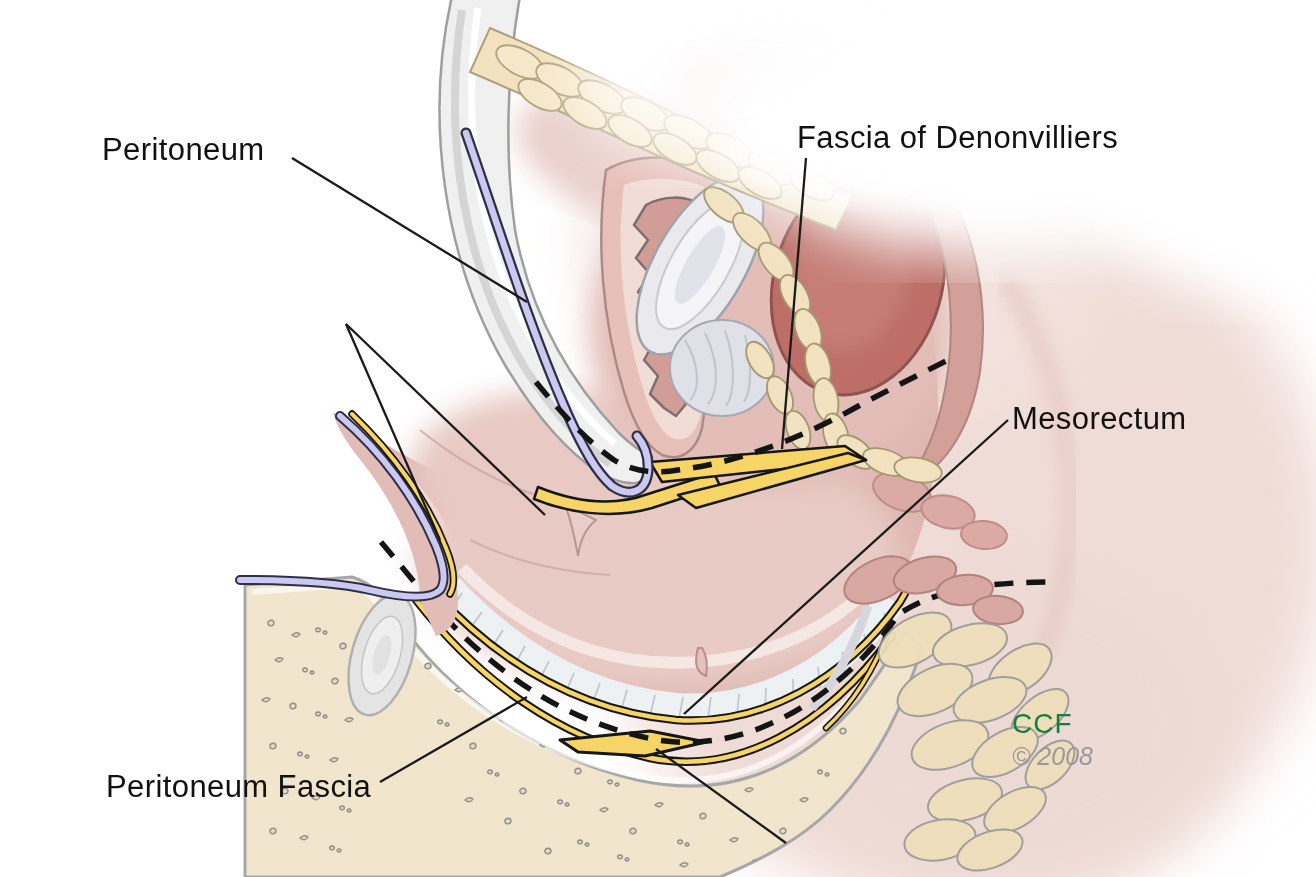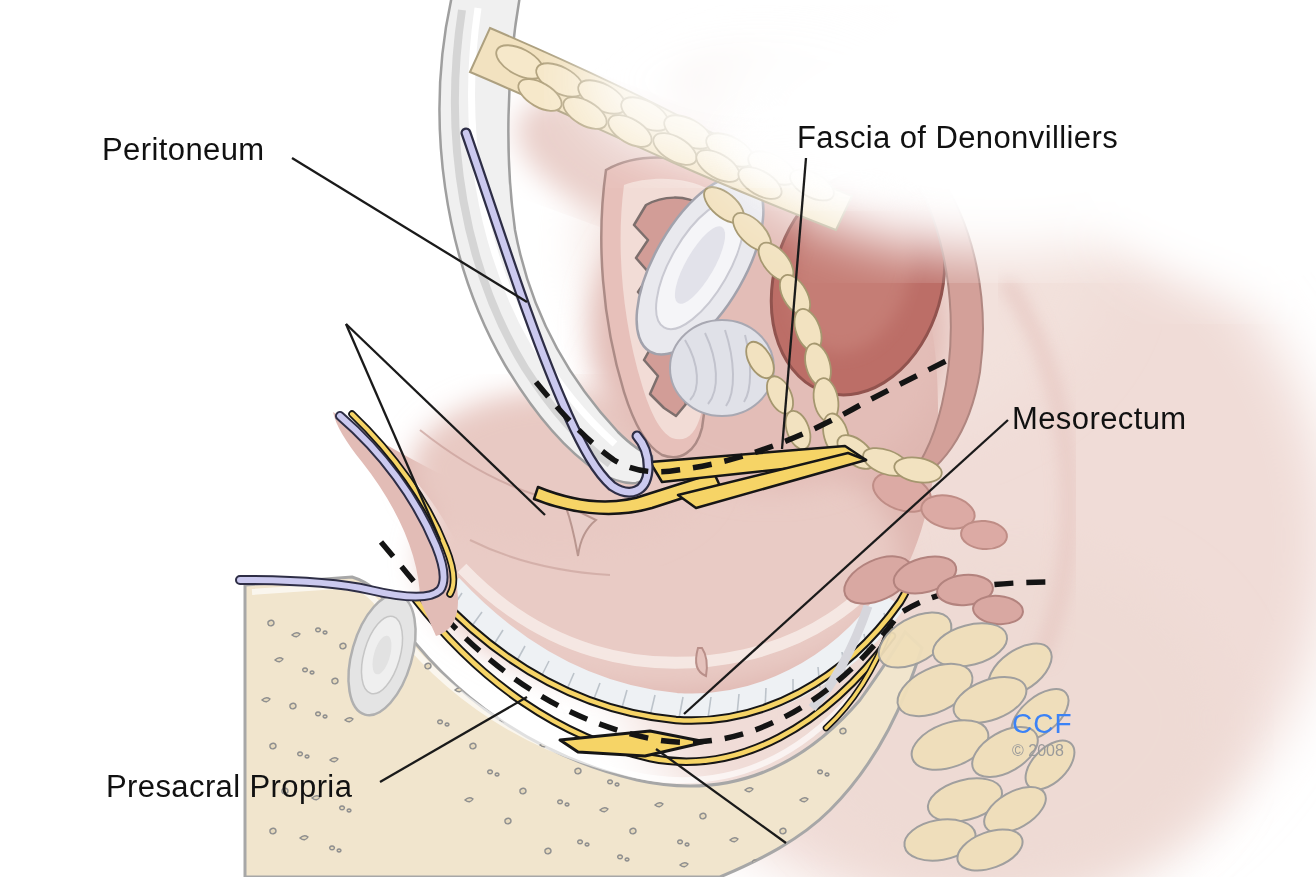--- a/index.html
+++ b/index.html
@@ -1,21 +1,21 @@
 <!DOCTYPE html>
 <html><head>
 <meta charset="utf-8">
 <style>
   html,body{margin:0;padding:0;background:#fff;}
   #stage{position:relative;width:1316px;height:877px;overflow:hidden;background:#fff;
          font-family:"Liberation Sans", sans-serif;}
   #stage svg{position:absolute;left:0;top:0;}
   .lbl{position:absolute;font-size:31px;color:#111;letter-spacing:.4px;white-space:nowrap;}
-  .wm-org{position:absolute;font-size:28px;color:#3b82f6;letter-spacing:1px;}
-  .wm-year{position:absolute;font-size:16px;color:#9a9a9a;}
+  .wm-org{position:absolute;font-size:28px;color:#15803d;letter-spacing:1px;}
+  .wm-year{position:absolute;font-size:25px;color:#9a9a9a;font-style:italic;}
 </style>
 </head>
 <body>
 
 <div id="stage">
 <svg width="1316" height="877" viewBox="0 0 1316 877">
   <defs>
     <filter id="b8">
           <feGaussianBlur stdDeviation="8"></feGaussianBlur>
         </filter>
@@ -293,17 +293,17 @@
     <line x1="806" y1="158" x2="782" y2="449"></line>
     <line x1="1008" y1="420" x2="684" y2="714"></line>
     <line x1="380" y1="782" x2="527" y2="697"></line>
     <line x1="786" y1="843" x2="656" y2="749"></line>
   </g>
 </svg>
 
 <div class="lbl" style="left:102px;top:132px">Peritoneum</div>
 <div class="lbl" style="left:797px;top:120px">Fascia of Denonvilliers</div>
 <div class="lbl" style="left:1012px;top:401px">Mesorectum</div>
-<div class="lbl" style="left:106px;top:769px">Presacral Propria</div>
+<div class="lbl" style="left:106px;top:769px">Peritoneum Fascia</div>
 
 <div class="wm-org" style="left:1012px;top:708px">CCF</div>
 <div class="wm-year" style="left:1012px;top:742px">© 2008</div>
 </div>
 
 </body></html>

